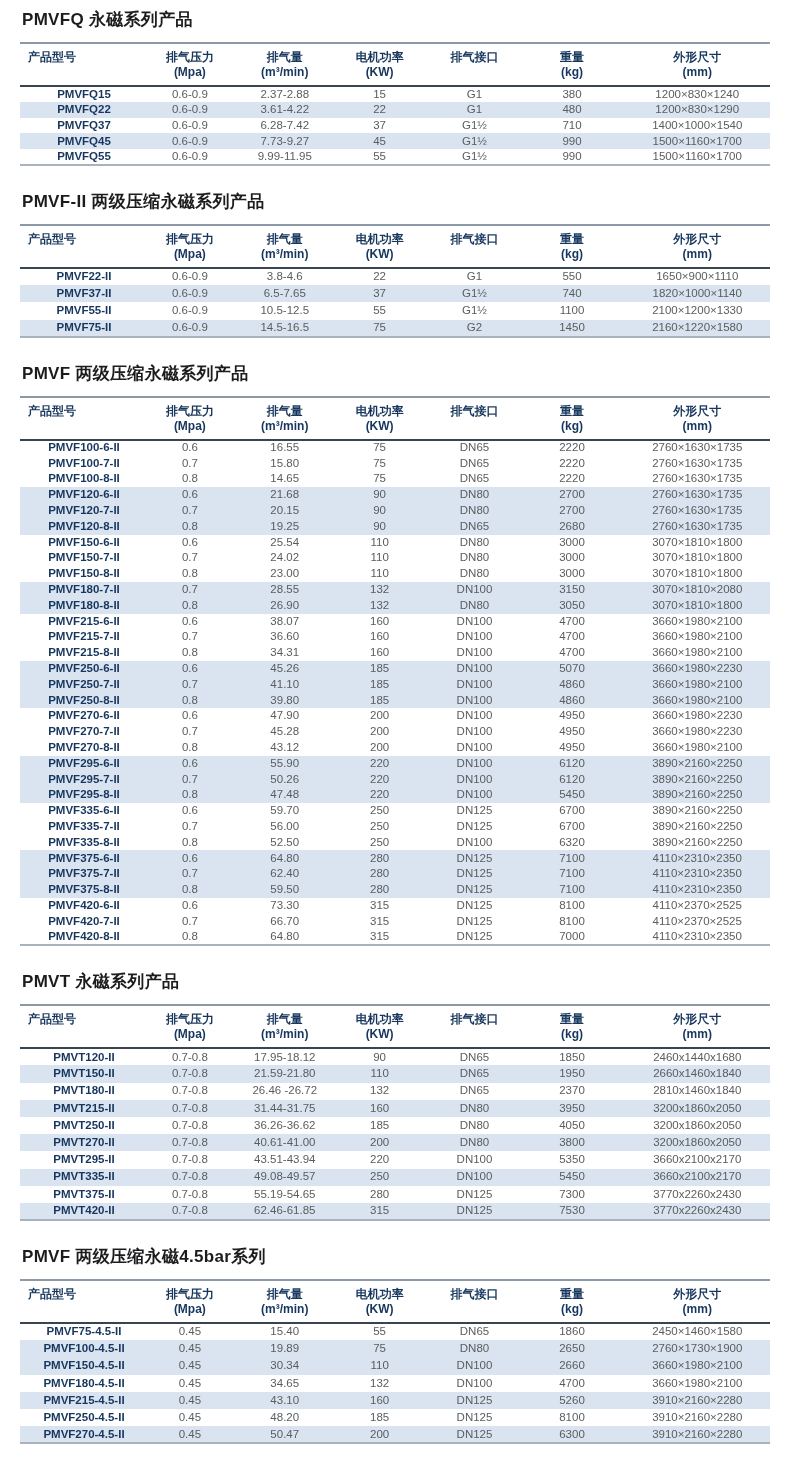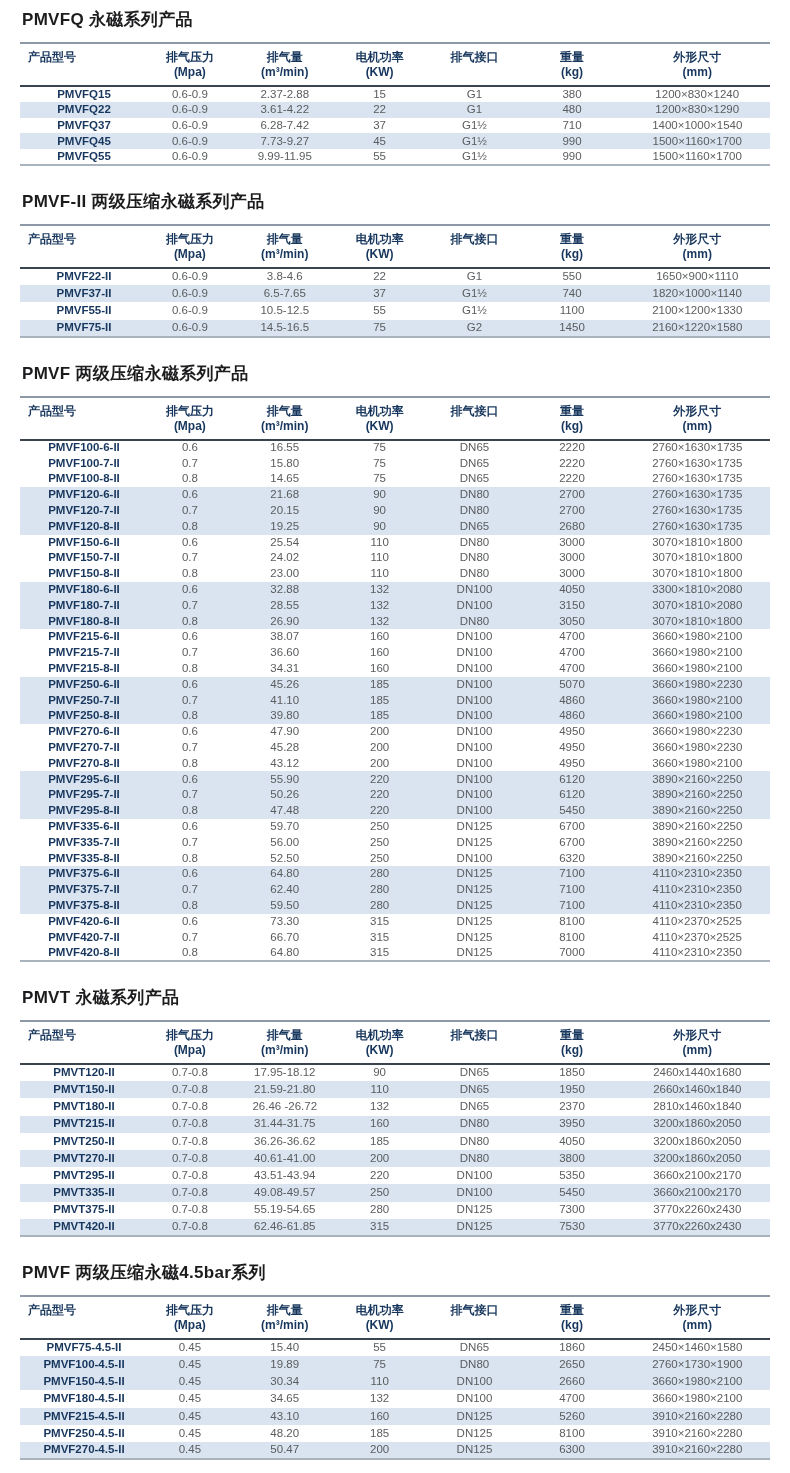--- a/index.html
+++ b/index.html
@@ -370,29 +370,20 @@
           <tr>
             <td class="cell-model">PMVF150-8-II</td>
             <td class="cell-pressure">0.8</td>
             <td class="cell-capacity">23.00</td>
             <td class="cell-power">110</td>
             <td class="cell-port">DN80</td>
             <td class="cell-weight">3000</td>
             <td class="cell-dimensions">3070×1810×1800</td>
           </tr>
           <tr class="striped">
-            <td class="cell-model">PMVF180-6-II</td>
-            <td class="cell-pressure">0.6</td>
-            <td class="cell-capacity">32.88</td>
-            <td class="cell-power">132</td>
-            <td class="cell-port">DN100</td>
-            <td class="cell-weight">4050</td>
-            <td class="cell-dimensions">3300×1810×2080</td>
-          </tr>
-          <tr class="striped">
             <td class="cell-model">PMVF180-7-II</td>
             <td class="cell-pressure">0.7</td>
             <td class="cell-capacity">28.55</td>
             <td class="cell-power">132</td>
             <td class="cell-port">DN100</td>
             <td class="cell-weight">3150</td>
             <td class="cell-dimensions">3070×1810×2080</td>
           </tr>
           <tr class="striped">
             <td class="cell-model">PMVF180-8-II</td>

